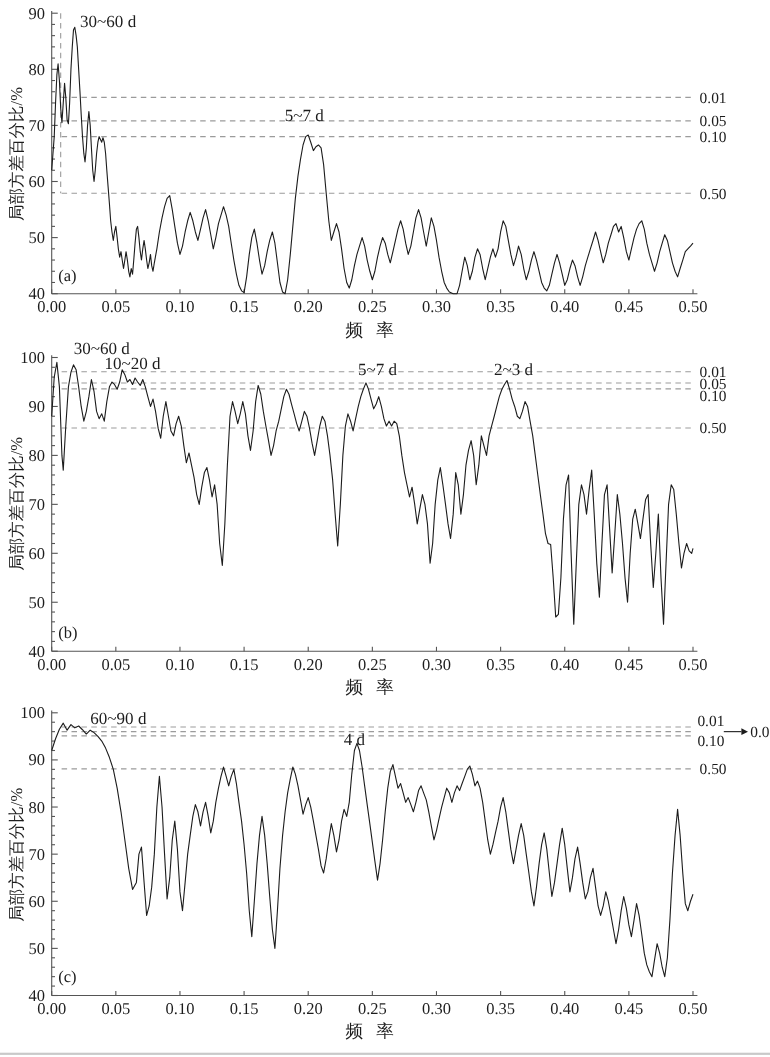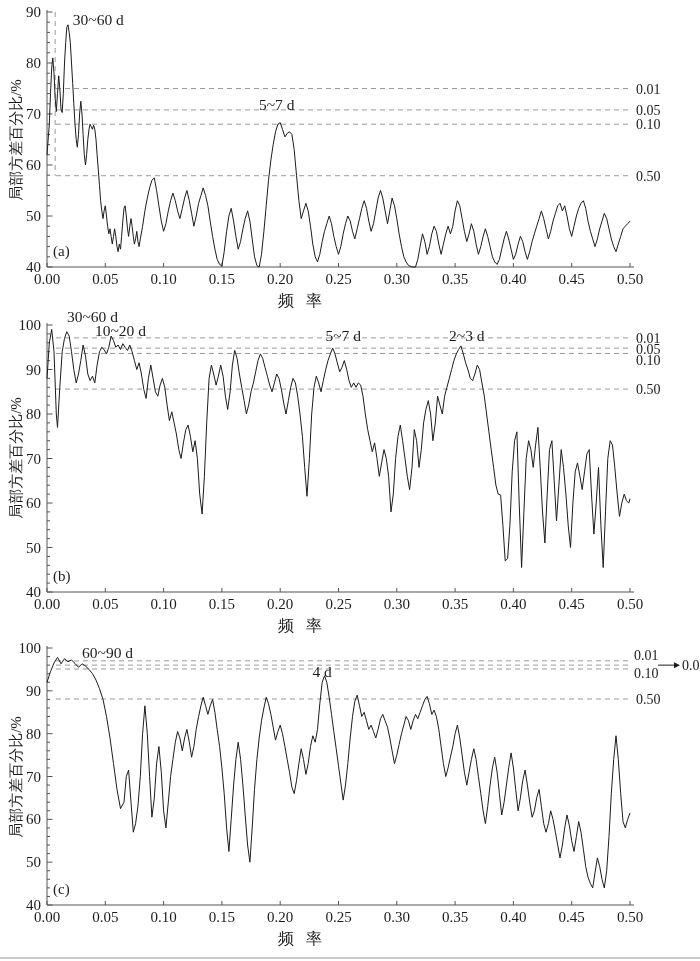--- a/index.html
+++ b/index.html
@@ -2,21 +2,21 @@
 <html><head>
 <meta charset="utf-8">
 <style>
   html,body{margin:0;padding:0;background:#ffffff;}
   #page{position:relative;width:700px;height:961px;background:#ffffff;overflow:hidden;
         font-family:"Liberation Serif","DejaVu Serif",serif;color:#1c1c1c;}
   svg{position:absolute;left:0;top:0;}
   svg text{font-family:"Liberation Serif","DejaVu Serif",serif;fill:#1c1c1c;}
   .ylab{position:absolute;width:200px;height:18px;line-height:18px;text-align:center;
         font-size:15px;transform:rotate(-90deg);}
-  .xlab{position:absolute;width:120px;height:18px;line-height:18px;text-align:left;
+  .xlab{position:absolute;width:120px;height:18px;line-height:18px;text-align:center;
         font-size:16px;letter-spacing:4px;}
   .plab{position:absolute;font-size:15px;}
   .bottom-rule{position:absolute;left:0;top:957px;width:700px;height:2px;background:#c9c9c9;}
 </style>
 </head>
 <body>
 
 <div id="page">
   <svg id="plots" width="700" height="961" viewBox="0 0 700 961">
       <g>

